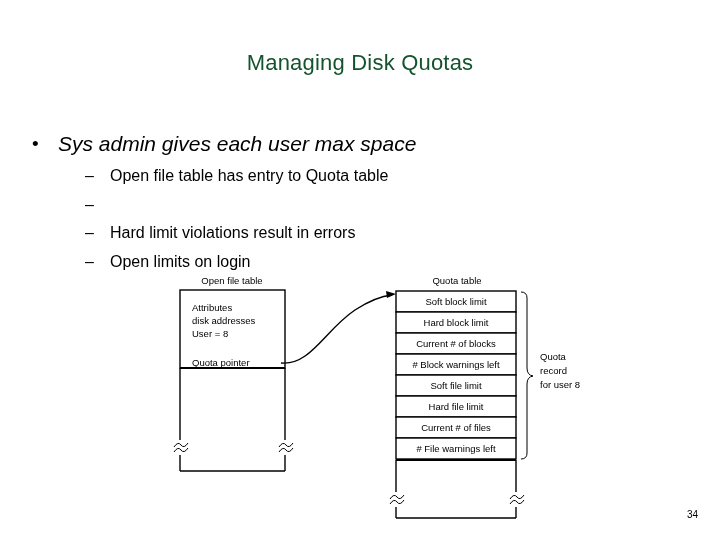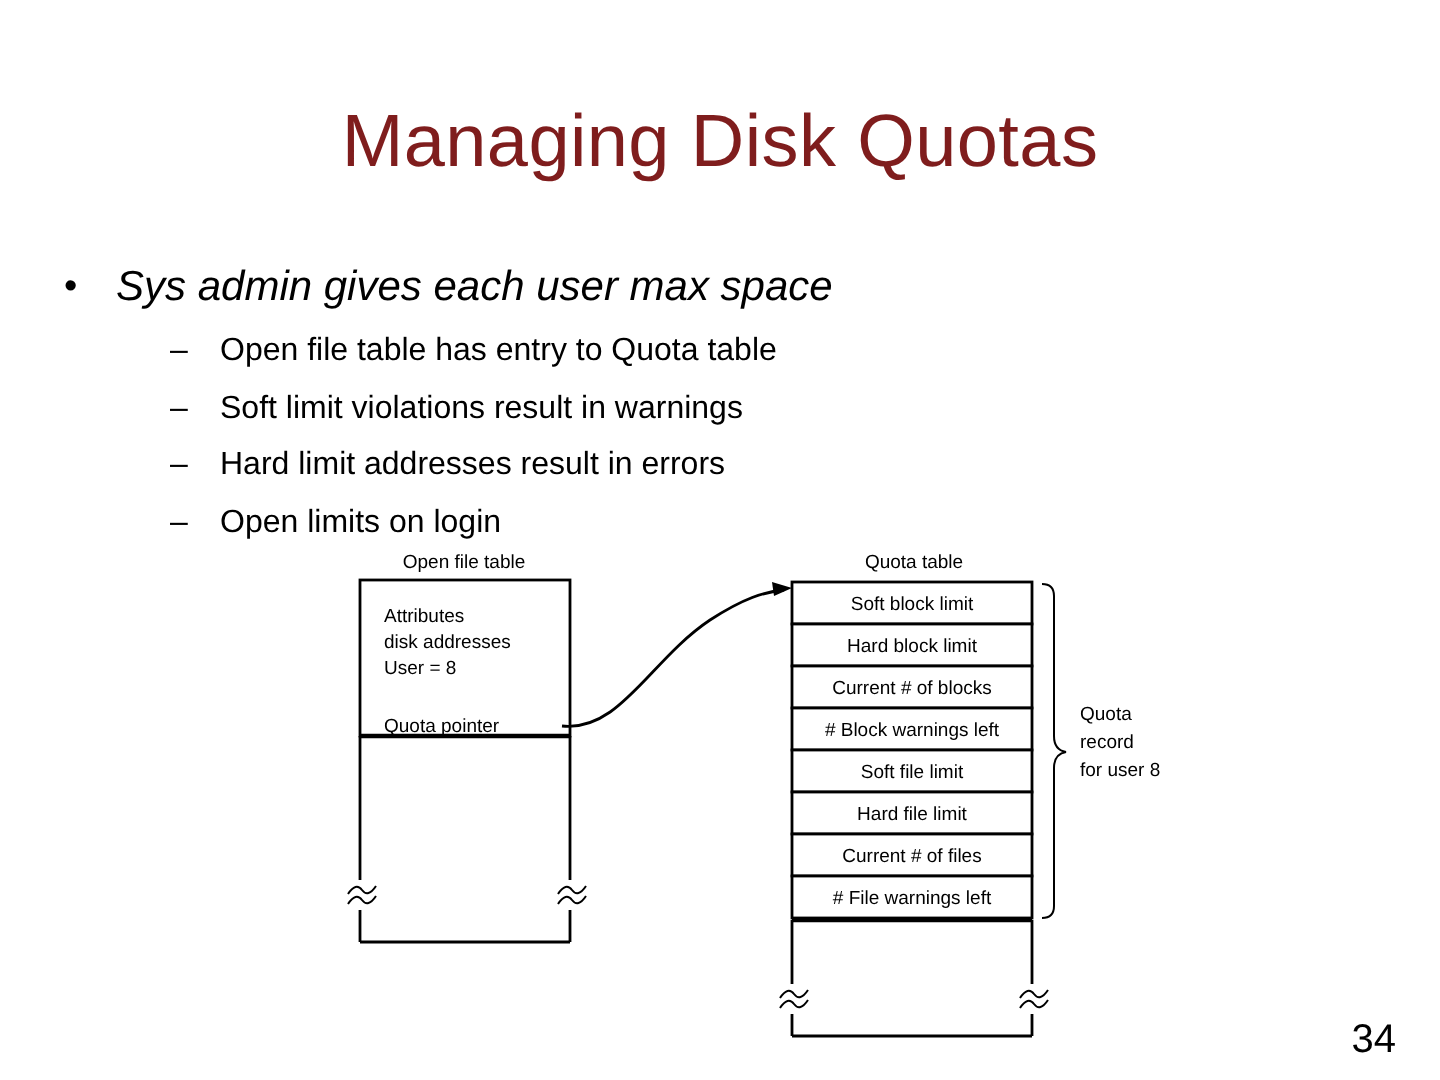--- a/index.html
+++ b/index.html
@@ -17,23 +17,23 @@
     color: #000000;
   }
 
   
   #slide-title {
     position: absolute;
     left: 0;
     top: 50px;
     width: 720px;
     text-align: center;
-    font-size: 37px;
+    font-size: 22px;
     font-weight: normal;
-    color: #7f1d1d;
+    color: #14532d;
     letter-spacing: 0.2px;
     white-space: nowrap;
   }
 
   
   #bullets {
     position: absolute;
     left: 32px;
     top: 130px;
     width: 640px;
@@ -97,22 +97,22 @@
   }
   .stroke-thin   { stroke: #000000; stroke-width: 1;   fill: none; }
   .stroke-med    { stroke: #000000; stroke-width: 1.4; fill: none; }
   .stroke-thick  { stroke: #000000; stroke-width: 2.2; fill: none; }
   .box-fill      { fill: #ffffff; }
 
   
   #page-number {
     position: absolute;
     right: 22px;
-    bottom: 8px;
-    font-size: 20px;
+    bottom: 20px;
+    font-size: 10px;
     color: #000000;
   }
 </style>
 </head>
 <body>
 
 <div id="slide">
 
   <div id="slide-title">Managing Disk Quotas</div>
 
@@ -125,26 +125,25 @@
 
     <div class="sublist">
 
       <div class="lvl2">
         <span class="marker">–</span>
         <span class="txt">Open file table has entry to Quota table</span>
       </div>
 
       <div class="lvl2">
         <span class="marker">–</span>
-        <span class="txt">Soft limit violations result in warnings</span>
-      </div>
-
-      <div class="lvl2">
-        <span class="marker">–</span>
-        <span class="txt">Hard limit addresses result in errors</span>
+      </div>
+
+      <div class="lvl2">
+        <span class="marker">–</span>
+        <span class="txt">Hard limit violations result in errors</span>
       </div>
 
       <div class="lvl2">
         <span class="marker">–</span>
         <span class="txt">Open limits on login</span>
       </div>
 
     </div>
   </div>
 

